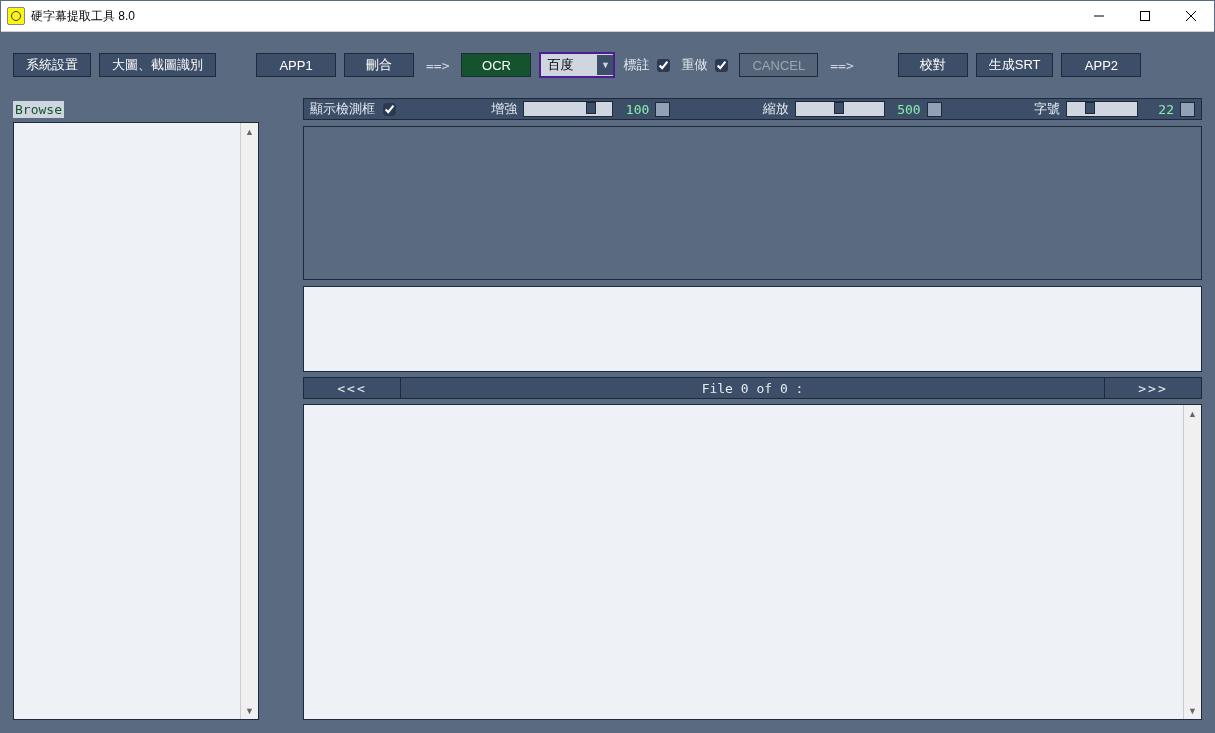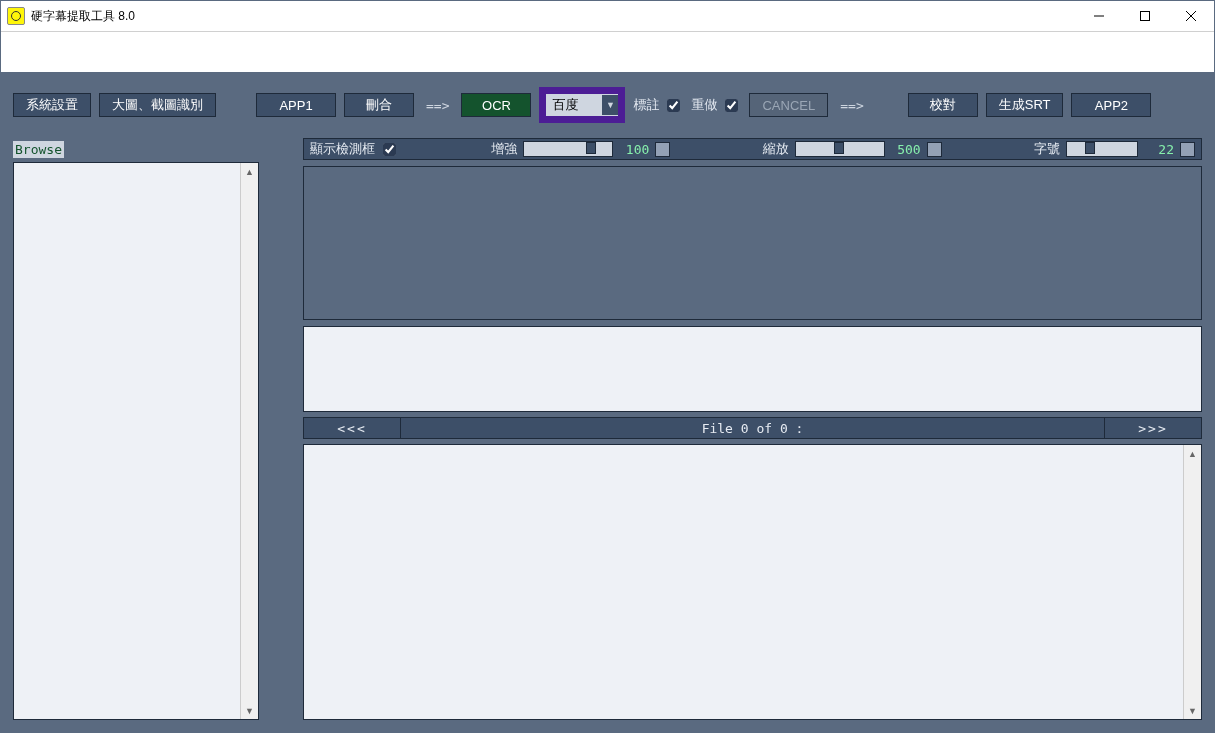--- a/index.html
+++ b/index.html
@@ -1,32 +1,32 @@
 <!DOCTYPE html>
 <html><head>
 <meta charset="utf-8">
 <style>
   html,body{margin:0;padding:0;font-family:"Microsoft YaHei","SimSun",Arial,sans-serif;font-size:13px;background:#fff;}
-  .window{width:1215px;height:733px;box-sizing:border-box;border:1px solid #5a6a80;display:flex;flex-direction:column;gap:40px;}
+  .window{width:1215px;height:733px;box-sizing:border-box;border:1px solid #5a6a80;display:flex;flex-direction:column;}
   .titlebar{height:30px;background:#fff;display:flex;align-items:center;border-bottom:1px solid #d0d0d0;}
   .titlebar .icon{width:16px;height:16px;margin:0 6px;background:#fff60a;border:1px solid #888;border-radius:2px;position:relative;}
   .titlebar .icon:before{content:"";position:absolute;left:3px;top:3px;width:8px;height:8px;border:1px solid #333;border-radius:50%;}
   .titlebar .title{flex:0 0 auto;font-size:12px;color:#000;}
   .titlebar .spacer{flex:1;}
   .winbtn{width:46px;height:30px;display:flex;align-items:center;justify-content:center;color:#000;}
   .winbtn svg{width:10px;height:10px;stroke:#000;fill:none;stroke-width:1;}
   .client{flex:1;background:#5a6a80;display:flex;flex-direction:column;}
   .toolbar{height:40px;display:flex;align-items:center;padding:13px 12px;gap:8px;}
   .btn{background:#3d4f68;color:#fff;border:1px solid #1e2a3a;padding:4px 12px;height:24px;box-sizing:border-box;display:flex;align-items:center;justify-content:center;font-size:13px;font-family:inherit;cursor:pointer;white-space:nowrap;}
   .btn.ocr{background:#14532d;}
   .btn.disabled{color:#9aa6b5;background:#556478;}
   .arrow{color:#cfd6e0;font-family:monospace;font-size:13px;padding:0 4px;}
   .chk{display:inline-flex;align-items:center;gap:4px;color:#e6ebf2;}
   .chk input{accent-color:#2b3a52;width:13px;height:13px;}
-  .select-wrap{display:flex;align-items:center;background:#cfd6e0;border:7px solid #4c1d95;height:22px;}
+  .select-wrap{display:flex;align-items:center;background:#cfd6e0;border:2px solid #4c1d95;height:22px;}
   .select-wrap .seltxt{padding:0 6px;color:#000;font-size:13px;}
   .select-wrap .dropbtn{width:16px;height:20px;background:#3d4f68;display:flex;align-items:center;justify-content:center;color:#cfd6e0;font-size:9px;}
   .body{flex:1;display:flex;gap:8px;padding:0 12px 12px 12px;box-sizing:border-box;min-height:0;}
   .leftcol{width:246px;display:flex;flex-direction:column;gap:0;}
   .browse-row{display:flex;align-items:center;height:22px;}
   .browse-lbl{background:#cfd6e0;color:#14532d;font-family:monospace;font-size:13px;padding:1px 2px;}
   .path-input{flex:1;height:20px;border:1px solid #1e2a3a;background:#fff;color:#000;font-family:monospace;font-size:13px;padding:0 4px;box-sizing:border-box;overflow:hidden;white-space:nowrap;}
   .listbox{flex:1;background:#eef1f6;border:1px solid #1e2a3a;margin-top:2px;position:relative;}
   .rightcol{flex:1;display:flex;flex-direction:column;gap:6px;min-width:0;padding-left:36px;}
   .ctrlrow{height:22px;background:#3d4f68;border:1px solid #1e2a3a;display:flex;align-items:center;color:#e6ebf2;font-size:13px;box-sizing:border-box;}

